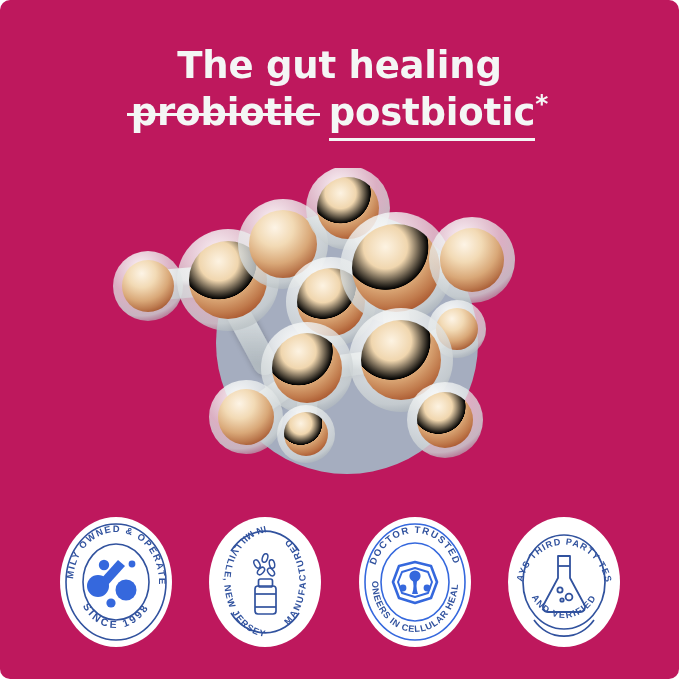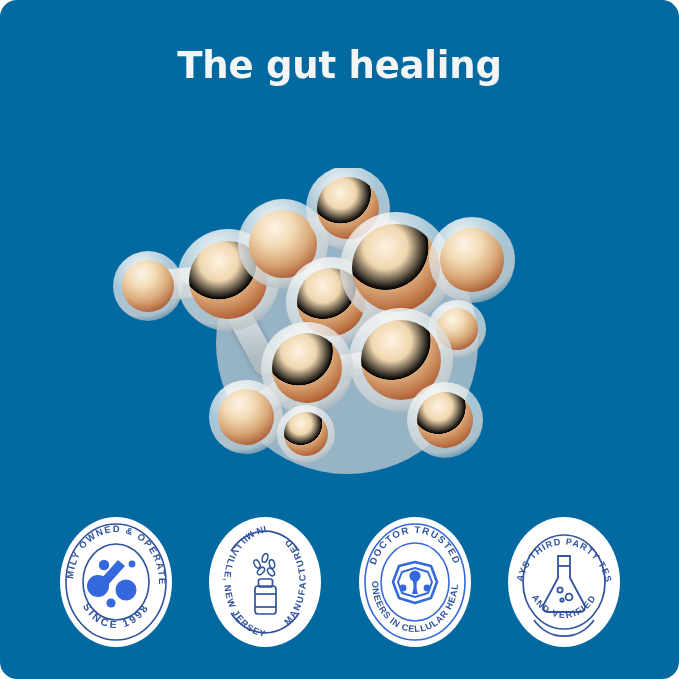--- a/index.html
+++ b/index.html
@@ -123,24 +123,27 @@
   .badge-svg {
     width: 128px;
     height: 148px;
     display: block;
   }
 </style>
 </head>
 <body>
 
 <div class="canvas">
-  <div class="panel" style="background: #0369a1; border-radius: 17px;">
+  <div class="panel" style="background: #be185d; border-radius: 10px;">
 
     <div class="headline" style="color: rgb(244, 246, 245);">
       <span class="headline-line1">The gut healing</span>
+      <span class="headline-line2">
+        <span class="strike">probiotic</span><span>&nbsp;</span><span class="underline">postbiotic</span><span class="asterisk">*</span>
+      </span>
     </div>
 
     <div class="hero">
       <div class="hero-disc" style="background: rgb(163, 187, 200);"></div>
       <svg class="hero-svg" viewBox="0 0 420 320">
         <defs>
           <radialGradient id="ballGrad" cx="38%" cy="26%" r="78%">
             <stop offset="0%" stop-color="#fdf3e2"></stop>
             <stop offset="32%" stop-color="#f0d6ae"></stop>
             <stop offset="62%" stop-color="#dda униp"></stop>

